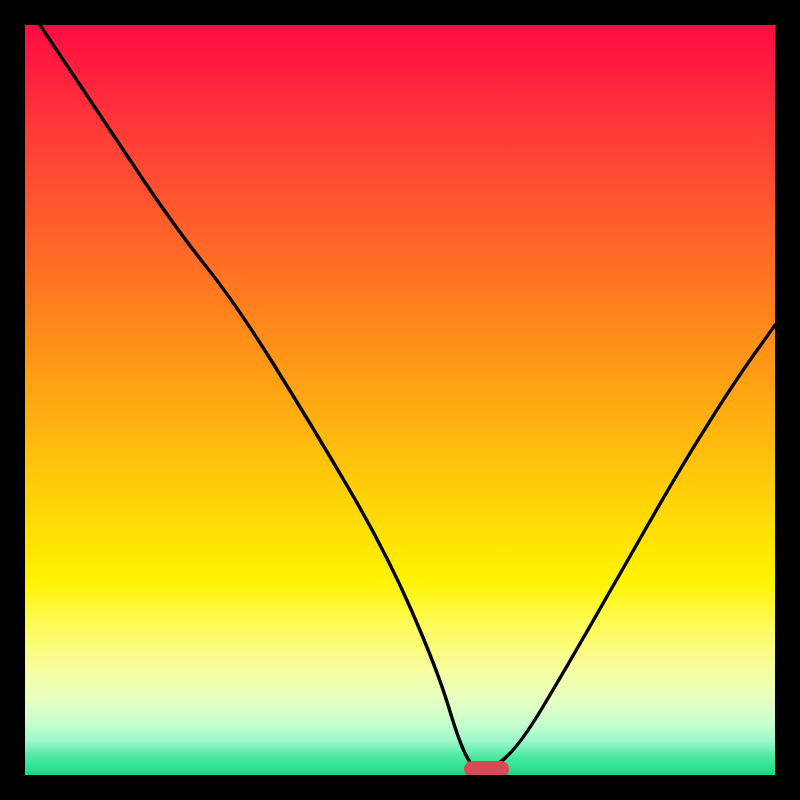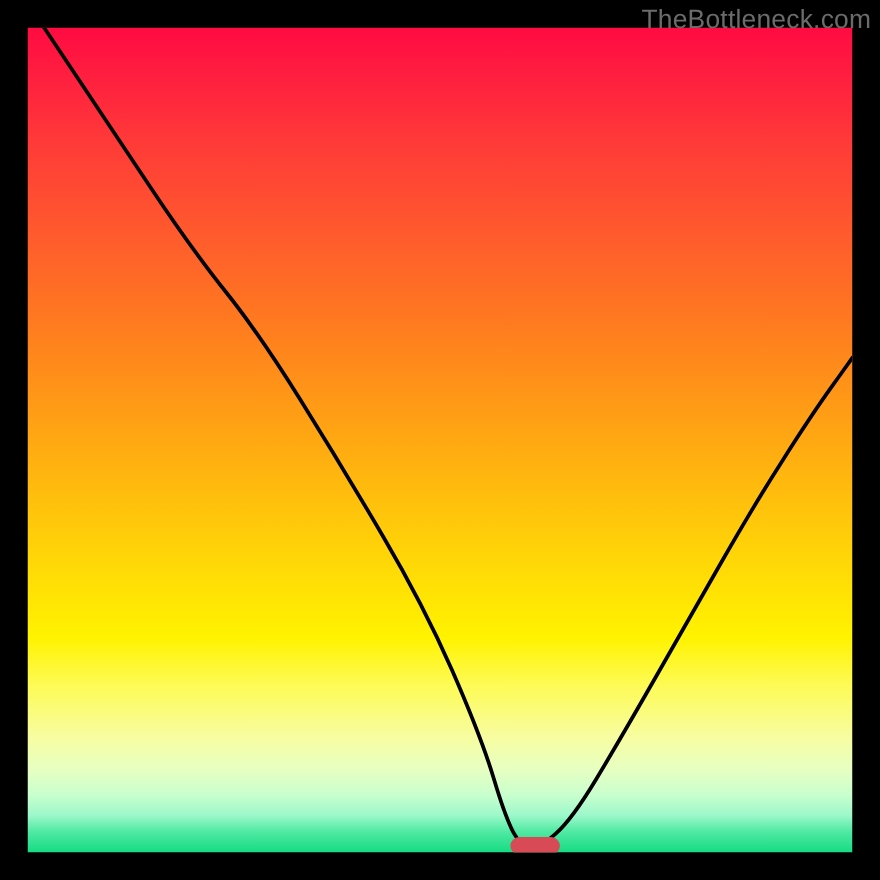--- a/index.html
+++ b/index.html
@@ -72,21 +72,20 @@
     height: 16px;
     z-index: 20;
     transform: translateY(2px);
   }
 </style>
 </head>
 <body>
 
 <div class="frame">
 
-  <div class="watermark">TheBottleneck.com</div>
 
   <div class="plot-area">
 
     <div class="gradient"></div>
 
     <svg class="curve-svg" viewBox="0 0 750 750" preserveAspectRatio="none">
       <path id="curve-path" d="M 15.0 0.0 Q 15.0 0.0 45.0 45.0 Q 75.0 90.0 112.5 146.3 Q 150.0 202.5 180.0 240.0 Q 210.0 277.5 247.5 337.5 Q 285.0 397.5 322.5 461.3 Q 360.0 525.0 386.3 585.0 Q 412.5 645.0 423.8 682.5 Q 435.0 720.0 442.5 733.1 Q 450.0 746.3 457.5 746.3 Q 465.0 746.3 480.0 733.1 Q 495.0 720.0 517.5 682.5 Q 540.0 645.0 570.0 592.5 Q 600.0 540.0 630.0 487.5 Q 660.0 435.0 686.3 393.8 Q 712.5 352.5 731.3 326.3 T 750.0 300.0" fill="none" stroke="#000" stroke-width="3.4" stroke-linejoin="round" stroke-linecap="round"></path>
     </svg>
 
     <div class="marker" id="optimal-marker" style="left: 438.75px; width: 45px; top: 734px; background: rgb(216, 74, 86);"></div>

